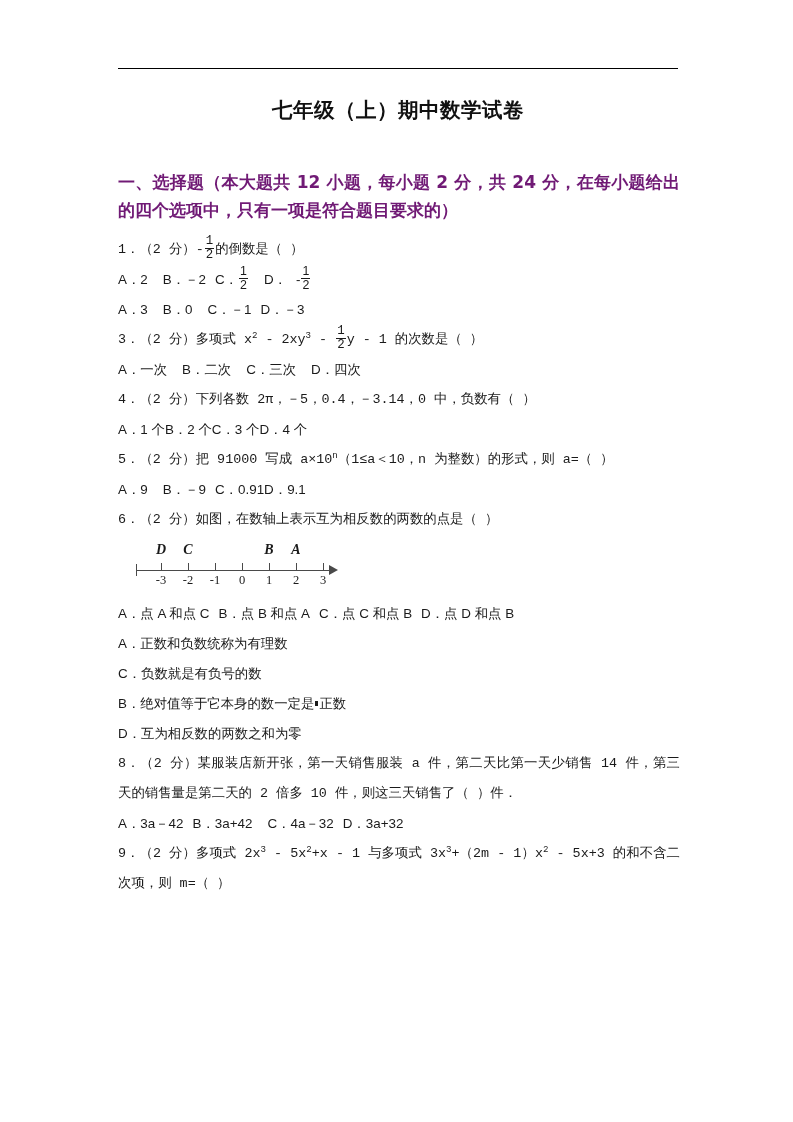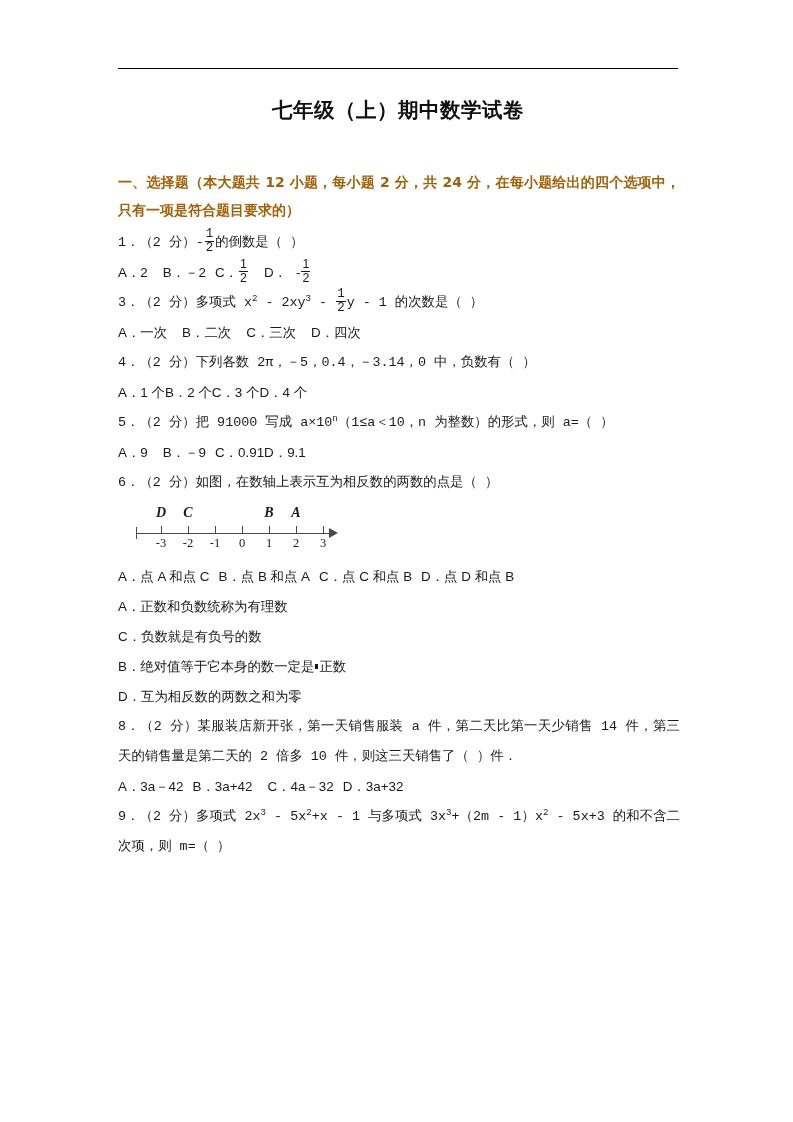--- a/index.html
+++ b/index.html
@@ -42,24 +42,24 @@
   }
   .body-flow {
     position: absolute;
     left: 118px;
     top: 168px;
     width: 562px;
   }
   .section-heading {
     font-family: "DejaVu Sans", "Liberation Sans", sans-serif;
     font-weight: bold;
-    font-size: 14px;
+    font-size: 17px;
     line-height: 28px;
-    color: #a16207;
-    margin-bottom: 4px;
+    color: #701a75;
+    margin-bottom: 11px;
     text-align: justify;
   }
   .q-line {
     font-family: Liberation Mono, monospace;
     font-size: 13.4px;
     line-height: 30px;
     color: #1a1a1a;
     white-space: normal;
   }
   .q-stem {
@@ -177,20 +177,23 @@
 
     <div class="section-heading">一、选择题（本大题共 12 小题，每小题 2 分，共 24 分，在每小题给出的四个选项中，只有一项是符合题目要求的）</div>
 
     <div class="q-line q-stem">
       <span>1．（2 分）</span><span>-</span><span class="frac"><span class="num">1</span><span class="den">2</span></span><span>的倒数是（      ）</span>
     </div>
     <div class="opts">
       <span>A．</span><span>2</span><span class="opt-sp-wide"></span><span>B．</span><span>－2</span><span class="opt-sp"></span><span>C．</span><span class="frac"><span class="num">1</span><span class="den">2</span></span><span class="opt-sp-wide"></span><span>D．</span><span class="opt-sp"></span><span>-</span><span class="frac"><span class="num">1</span><span class="den">2</span></span>
     </div>
 
+    <div class="opts">
+      <span>A．3</span><span class="opt-sp-wide"></span><span>B．0</span><span class="opt-sp-wide"></span><span>C．－1</span><span class="opt-sp"></span><span>D．－3</span>
+    </div>
 
     <div class="q-line q-stem">
       <span>3．（2 分）多项式 x</span><sup>2</sup><span> - 2xy</span><sup>3</sup><span> - </span><span class="frac"><span class="num">1</span><span class="den">2</span></span><span>y - 1 的次数是（      ）</span>
     </div>
     <div class="opts">
       <span>A．一次</span><span class="opt-sp-wide"></span><span>B．二次</span><span class="opt-sp-wide"></span><span>C．三次</span><span class="opt-sp-wide"></span><span>D．四次</span>
     </div>
 
     <div class="q-line q-stem">4．（2 分）下列各数 2π，－5，0.4，－3.14，0 中，负数有（      ）</div>
     <div class="opts">

